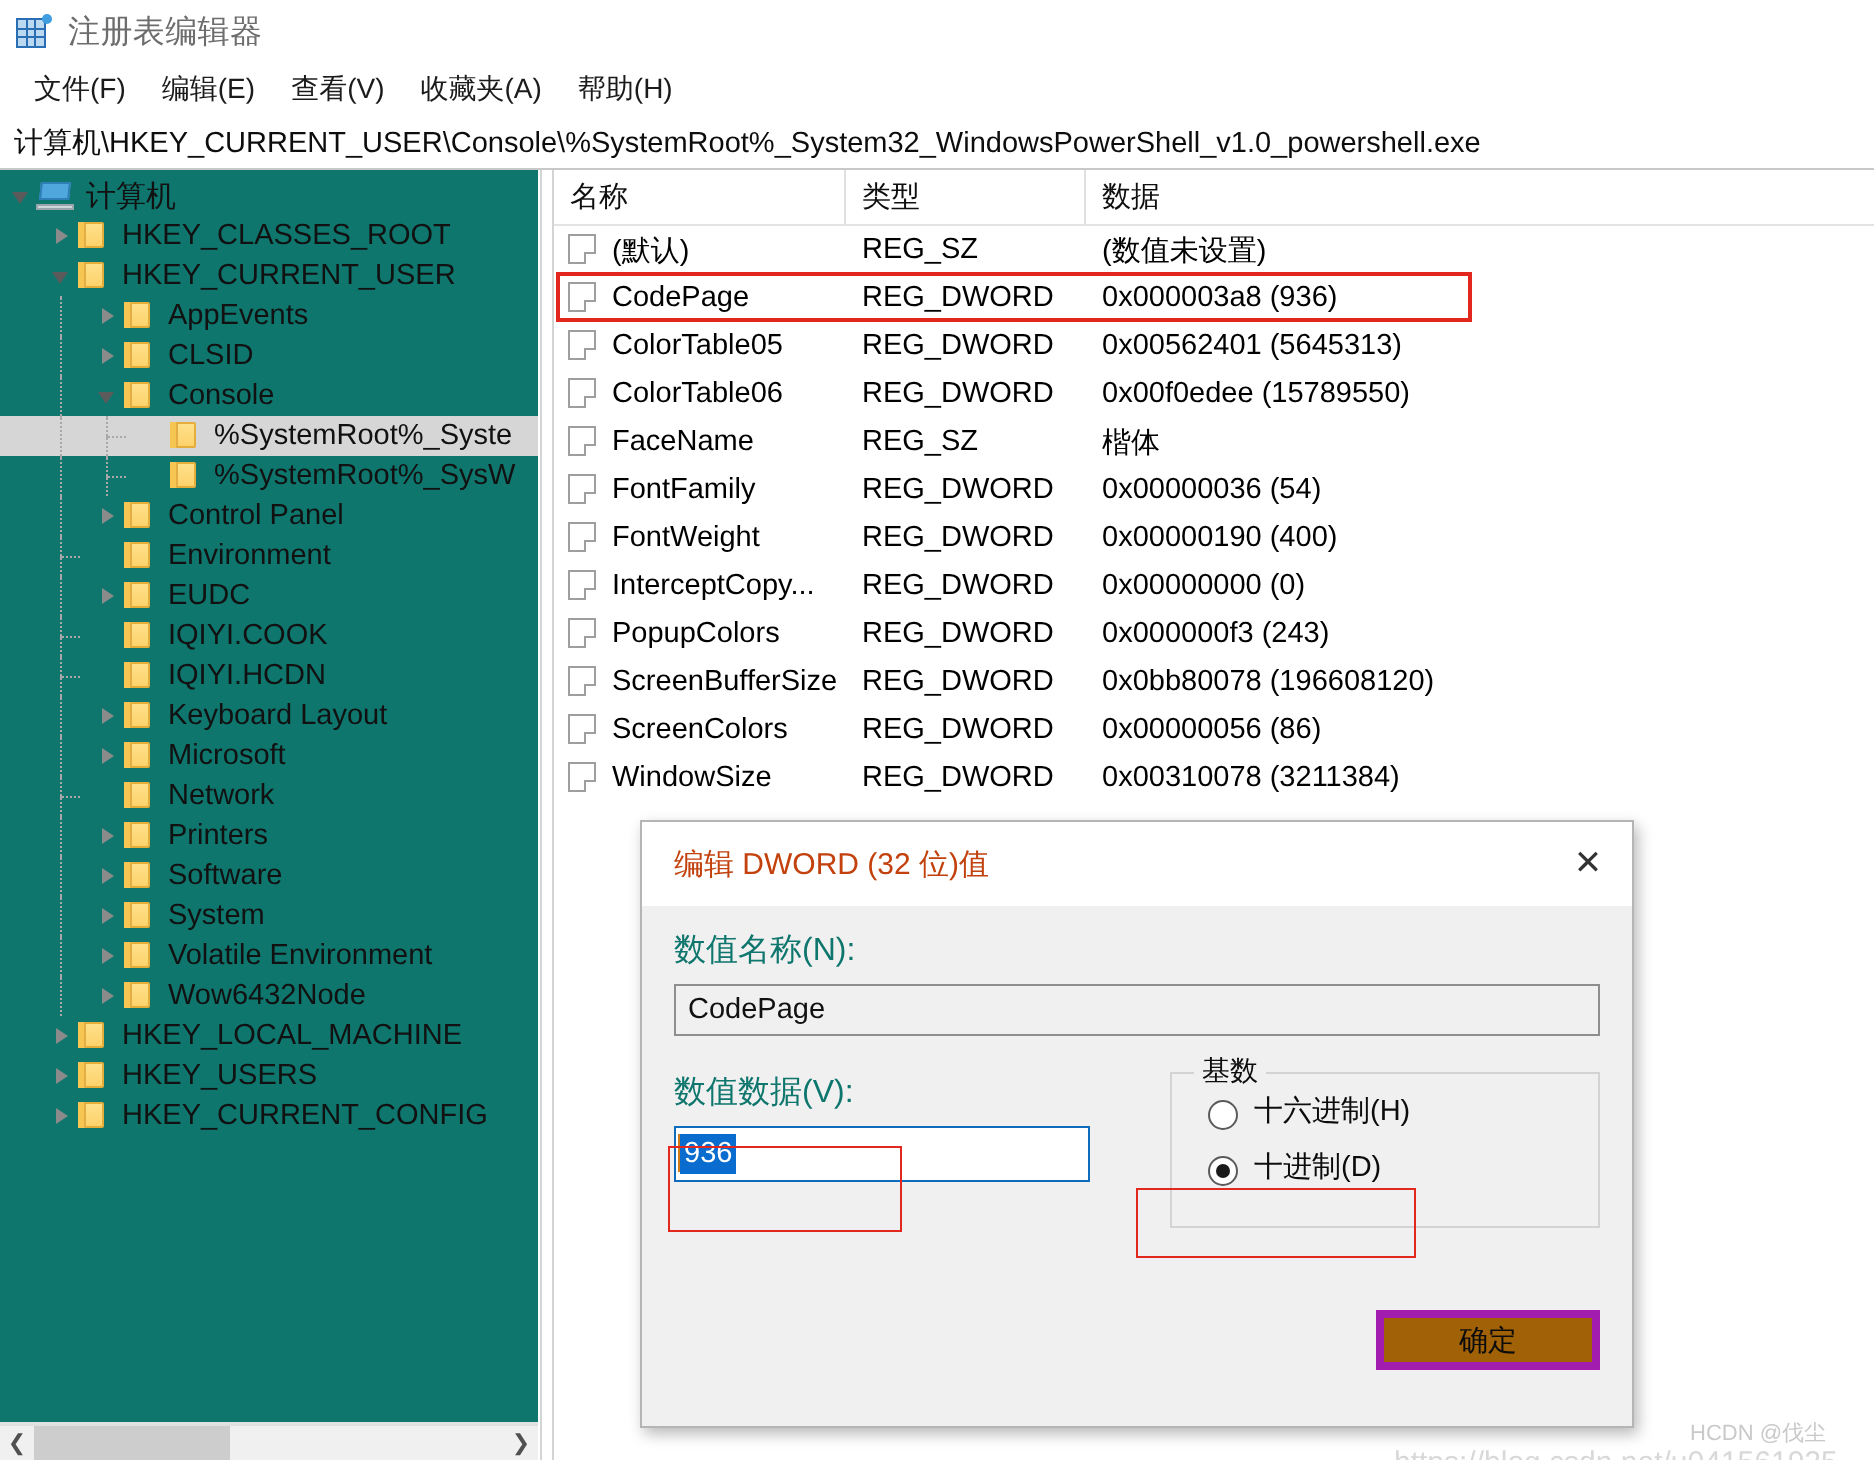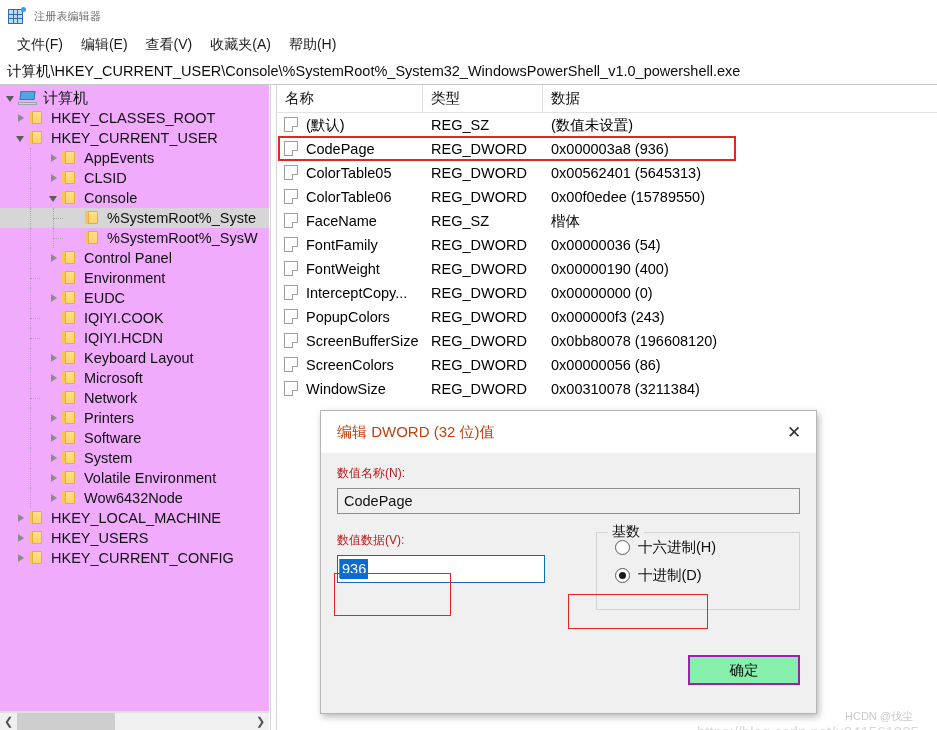--- a/index.html
+++ b/index.html
@@ -48,21 +48,21 @@
   #app-icon .grid i { background: #bcd9f2; display: block; }
   #app-icon .dot {
     position: absolute;
     right: 0; top: 0;
     width: 5px; height: 5px;
     border-radius: 50%;
     background: #3f9de0;
   }
   #app-title {
     color: #6d6d6d;
-    font-size: 11px;
+    font-size: 16px;
     letter-spacing: .2px;
   }
 
   
   #menubar {
     height: 26px;
     display: flex;
     align-items: center;
     padding-left: 8px;
     background: #ffffff;
@@ -97,21 +97,21 @@
     height: 645px;
     display: flex;
   }
 
   
   #treepane {
     width: 270px;
     box-sizing: border-box;
     border-right: 1px solid #ffffff;
     position: relative;
-    background: #f0abfc;
+    background: #0f766e;
     display: flex;
     flex-direction: column;
   }
   #tree-scroll {
     flex: 1 1 auto;
     overflow: hidden;
     position: relative;
     padding-top: 3px;
     border-bottom: 1px solid #e3e3e3;
   }
@@ -211,21 +211,21 @@
     width: 1px;
     border-left: 1px dotted #a8a8a8;
   }
   .tree-row .hline {
     position: absolute;
     height: 1px;
     border-top: 1px dotted #a8a8a8;
     top: 10px;
   }
   .lvl0 { padding-left: 2px; }
-  .lvl1 { padding-left: 12px; }
+  .lvl1 { padding-left: 22px; }
   .lvl2 { padding-left: 45px; }
   .lvl3 { padding-left: 68px; }
 
   
   #tree-hscroll {
     height: 17px;
     flex: 0 0 17px;
     background: #f0f0f0;
     display: flex;
     align-items: stretch;
@@ -383,22 +383,22 @@
   }
   #dlg-close {
     width: 44px; height: 42px;
     display: flex; align-items: center; justify-content: center;
     font-size: 17px;
     color: #333;
     cursor: default;
   }
   #dlg-body { padding: 12px 16px 0 16px; position: relative; }
   .dlg-label {
-    font-size: 12px;
-    color: #b91c1c;
+    font-size: 16px;
+    color: #0f766e;
     margin-bottom: 6px;
   }
   #valname-input {
     width: 463px;
     height: 26px;
     box-sizing: border-box;
     border: 1px solid #8e8e8e;
     background: #f0f0f0;
     font-family: "Liberation Sans", sans-serif;
     font-size: 14.5px;
@@ -447,39 +447,39 @@
     top: 573px;
     width: 117px;
     height: 43px;
     border: 1.5px solid #e2271e;
     box-sizing: border-box;
     pointer-events: none;
     z-index: 70;
   }
 
   #base-group {
-    margin-left: 22px;
+    margin-left: 11px;
     width: 243px;
     height: 78px;
     border: 1px solid #d3d3d3;
     position: relative;
     box-sizing: border-box;
   }
   #base-legend {
     position: absolute;
     left: 11px;
     top: -10px;
     background: #f0f0f0;
     padding: 0 4px;
     font-size: 14px;
     color: #0c0c0c;
   }
   .radio-row {
     display: flex;
-    align-items: center;
+    align-items: flex-end;
     height: 28px;
     margin-left: 18px;
     font-size: 14.5px;
     color: #0c0c0c;
     cursor: default;
   }
   .radio-row:first-of-type { margin-top: 9px; }
   .radio {
     width: 15px; height: 15px;
     border-radius: 50%;
@@ -521,22 +521,22 @@
     width: 112px;
     height: 30px;
     font-family: "Liberation Sans", sans-serif;
     font-size: 14.5px;
     color: #0c0c0c;
     background: #e1e1e1;
     border: 1px solid #adadad;
     cursor: default;
   }
   .dlg-btn.default {
-    background: #86efac;
-    border: 2px solid #a21caf;
+    background: #a16207;
+    border: 4px solid #a21caf;
   }
 
   
   #wm-url {
     position: absolute;
     left: 697px;
     top: 723px;
     font-size: 15px;
     color: #d8d8d8;
     z-index: 80;

